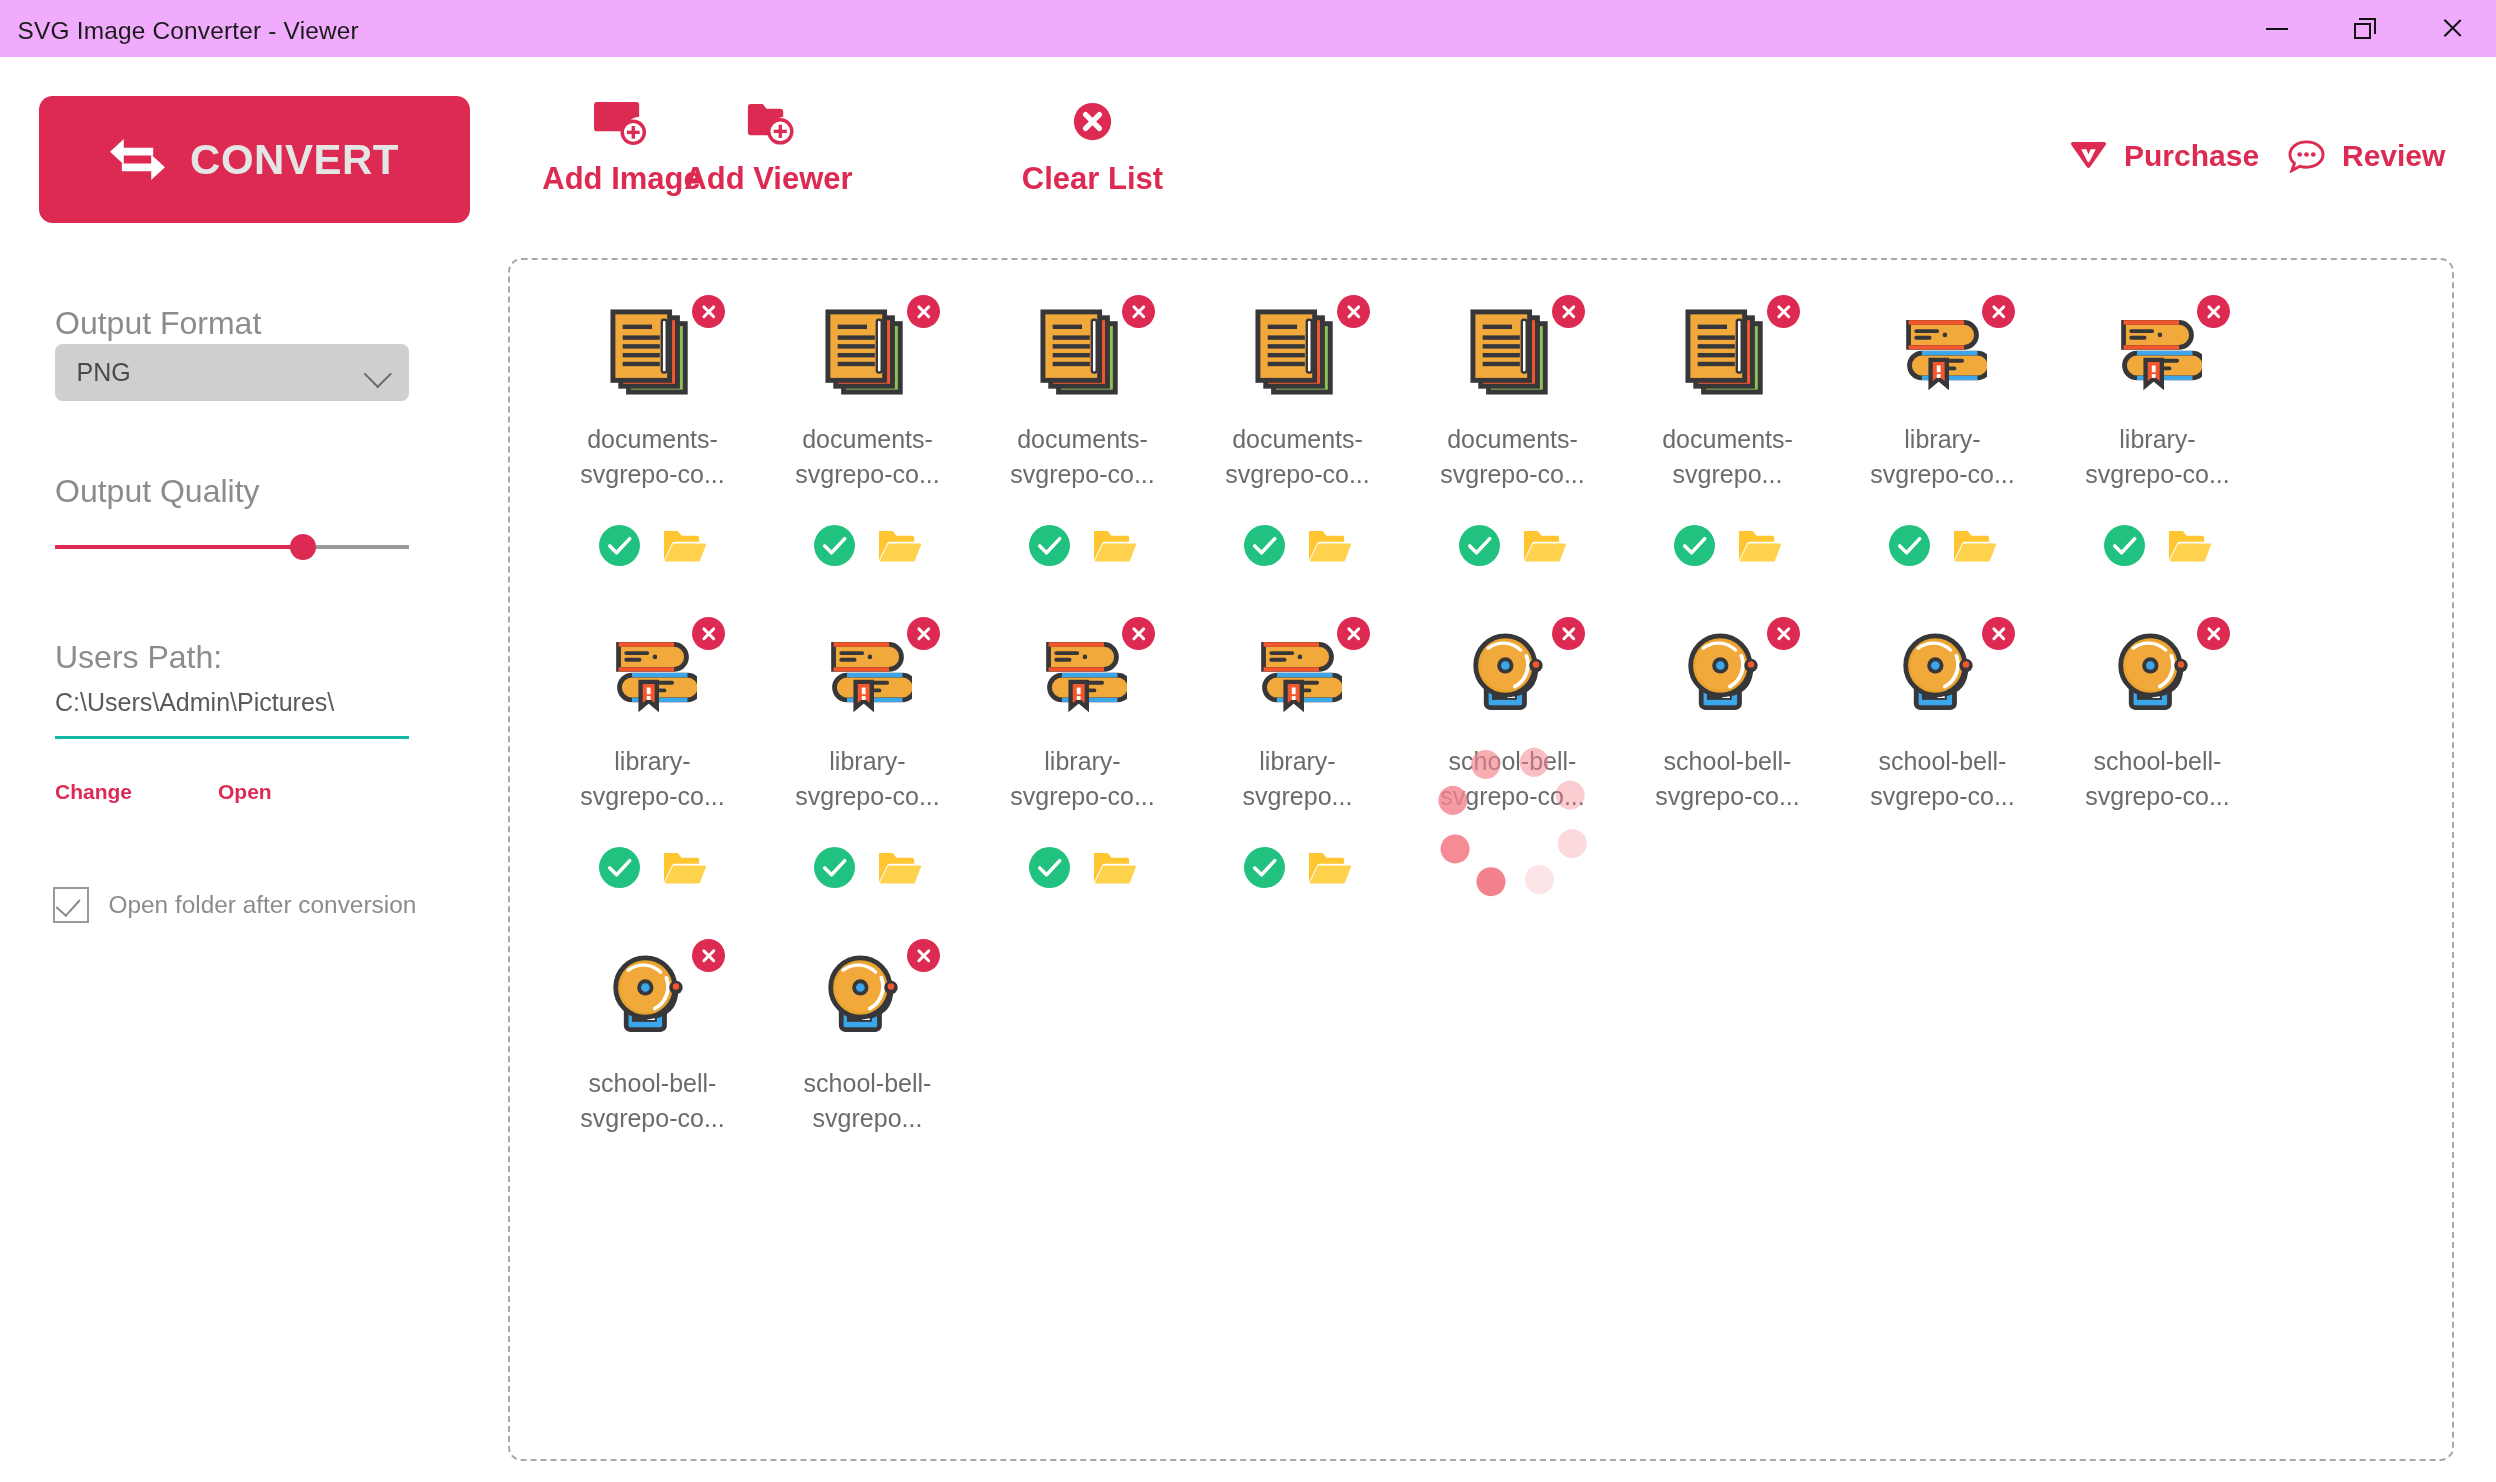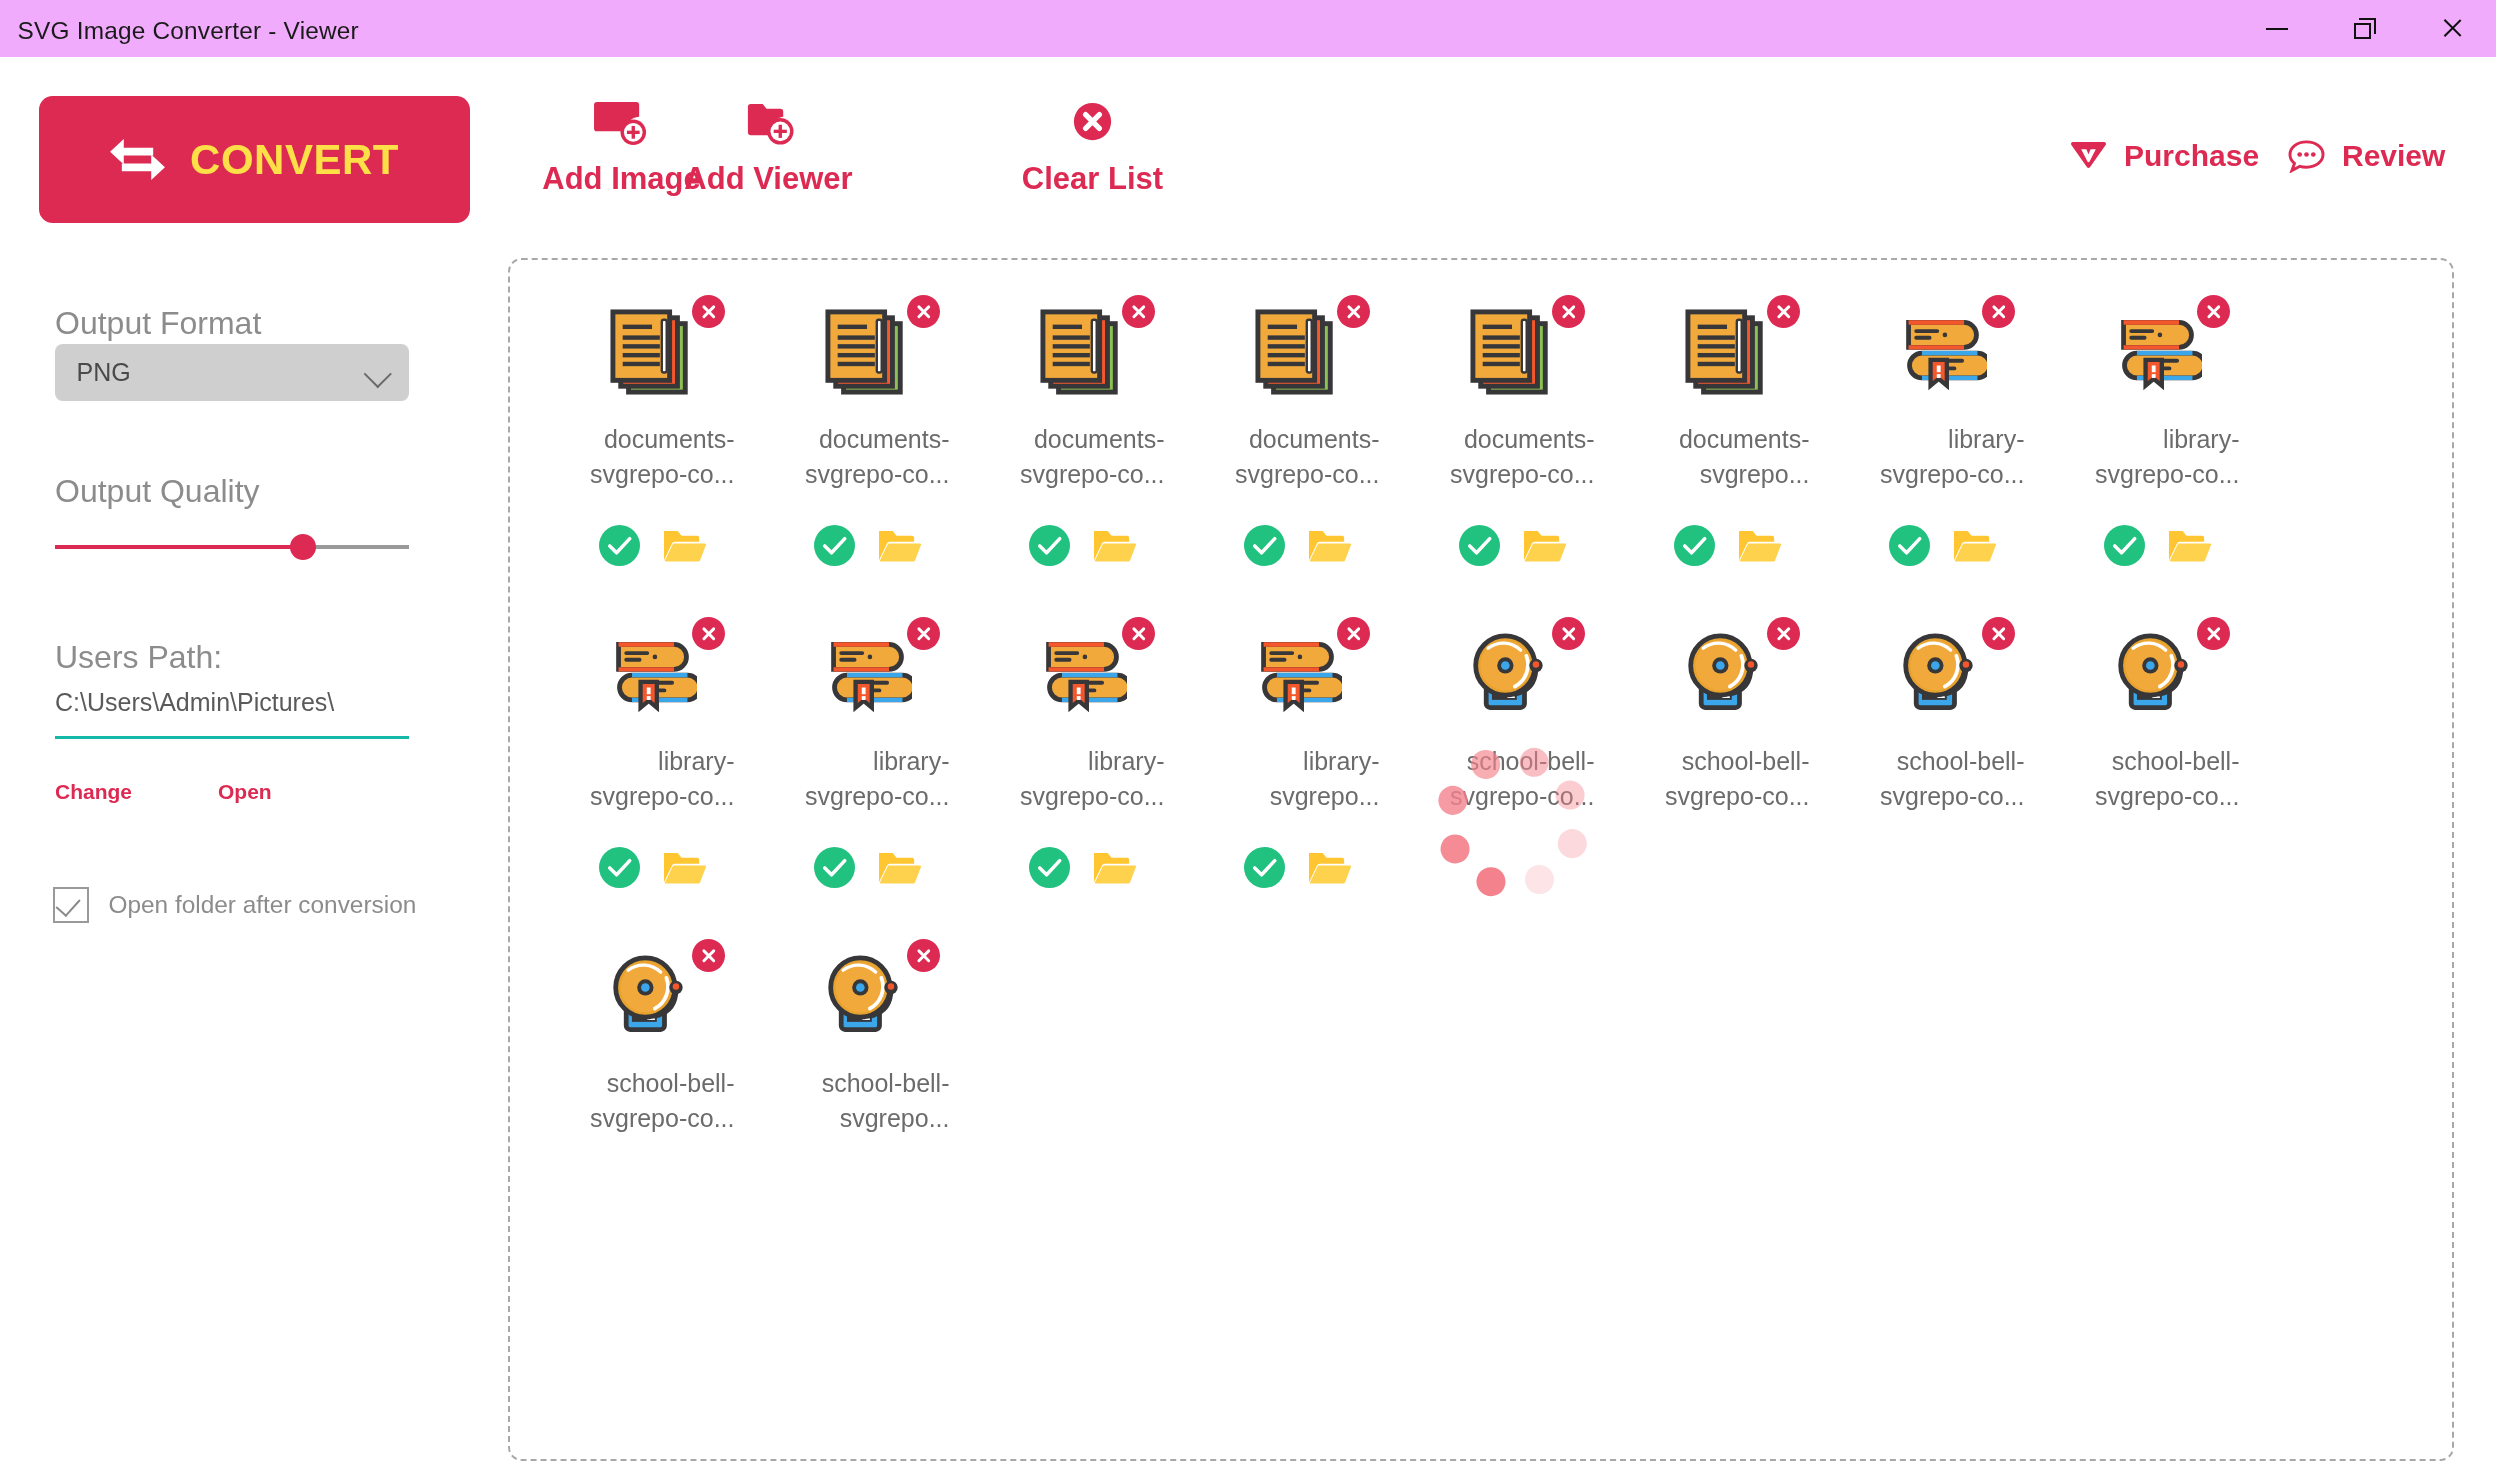--- a/index.html
+++ b/index.html
@@ -47,21 +47,21 @@
   .wc-close-glyph:after  { transform: rotate(-45deg); }
 
   
   #convert-btn {
     position: absolute; left: 39px; top: 96px; width: 431px; height: 127px;
     background: #DD2A52; border-radius: 13.7px;
     display: flex; align-items: center; justify-content: center; gap: 25px;
     cursor: pointer;
   }
   #convert-label {
-    color: #fde047; font-size: 42px; font-weight: bold; letter-spacing: 0.5px;
+    color: #e5e5e5; font-size: 42px; font-weight: bold; letter-spacing: 0.5px;
   }
   .convert-ico { width: 55px; height: 49px; }
 
   .panel-label {
     position: absolute; font-size: 32px; color: #8c8c8c;
   }
   #lbl-format  { left: 55px; top: 305px; }
   #lbl-quality { left: 55px; top: 473px; }
   #lbl-path    { left: 55px; top: 639px; }
 
@@ -165,21 +165,21 @@
   .file-card {
     position: relative; width: 215px; height: 322px;
     display: flex; flex-direction: column; align-items: center;
   }
   .file-thumb {
     margin-top: 23.4px; width: 88px; height: 90px;
     display: flex; align-items: center; justify-content: center;
   }
   .file-name {
     margin-top: 23.4px; width: 164px;
-    text-align: right; font-size: 25px; line-height: 35px; color: #6b6b6b;
+    text-align: center; font-size: 25px; line-height: 35px; color: #6b6b6b;
     word-break: break-word;
   }
   .file-actions {
     position: absolute; left: 0; top: 240px; width: 215px;
     display: flex; justify-content: center; align-items: center; gap: 23.4px;
   }
   .remove-badge {
     position: absolute; right: 35px; top: 9.8px;
     width: 33px; height: 33px; border-radius: 50%;
     background: #DD2A52; cursor: pointer;

